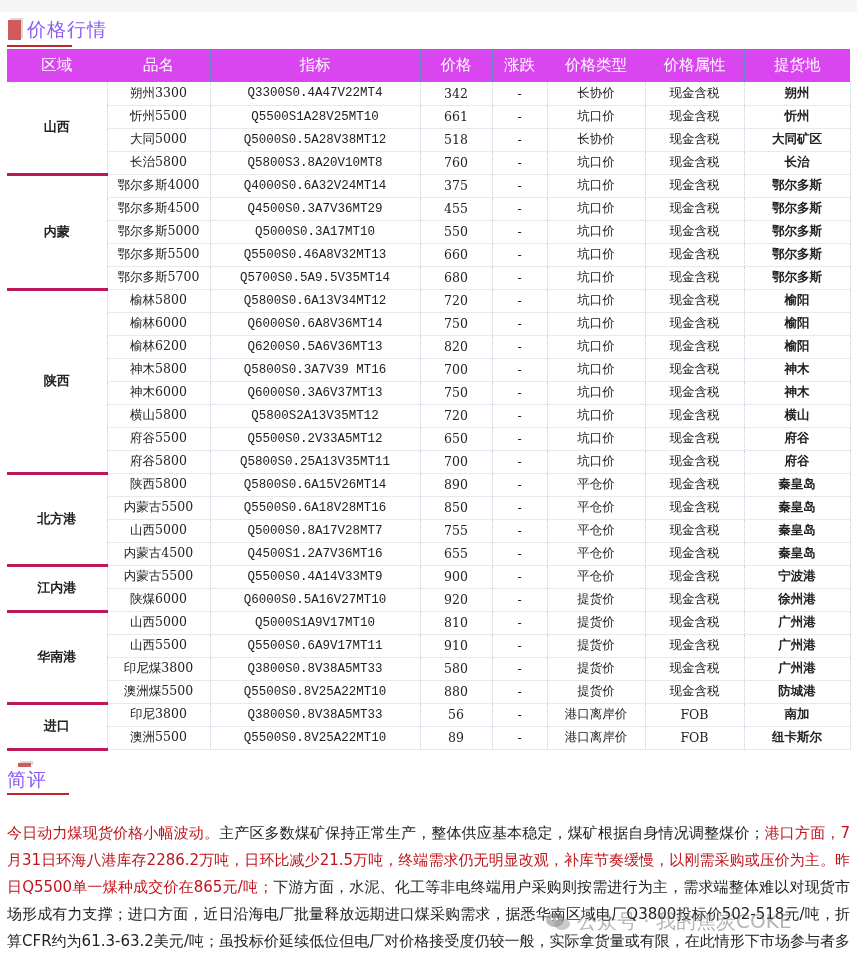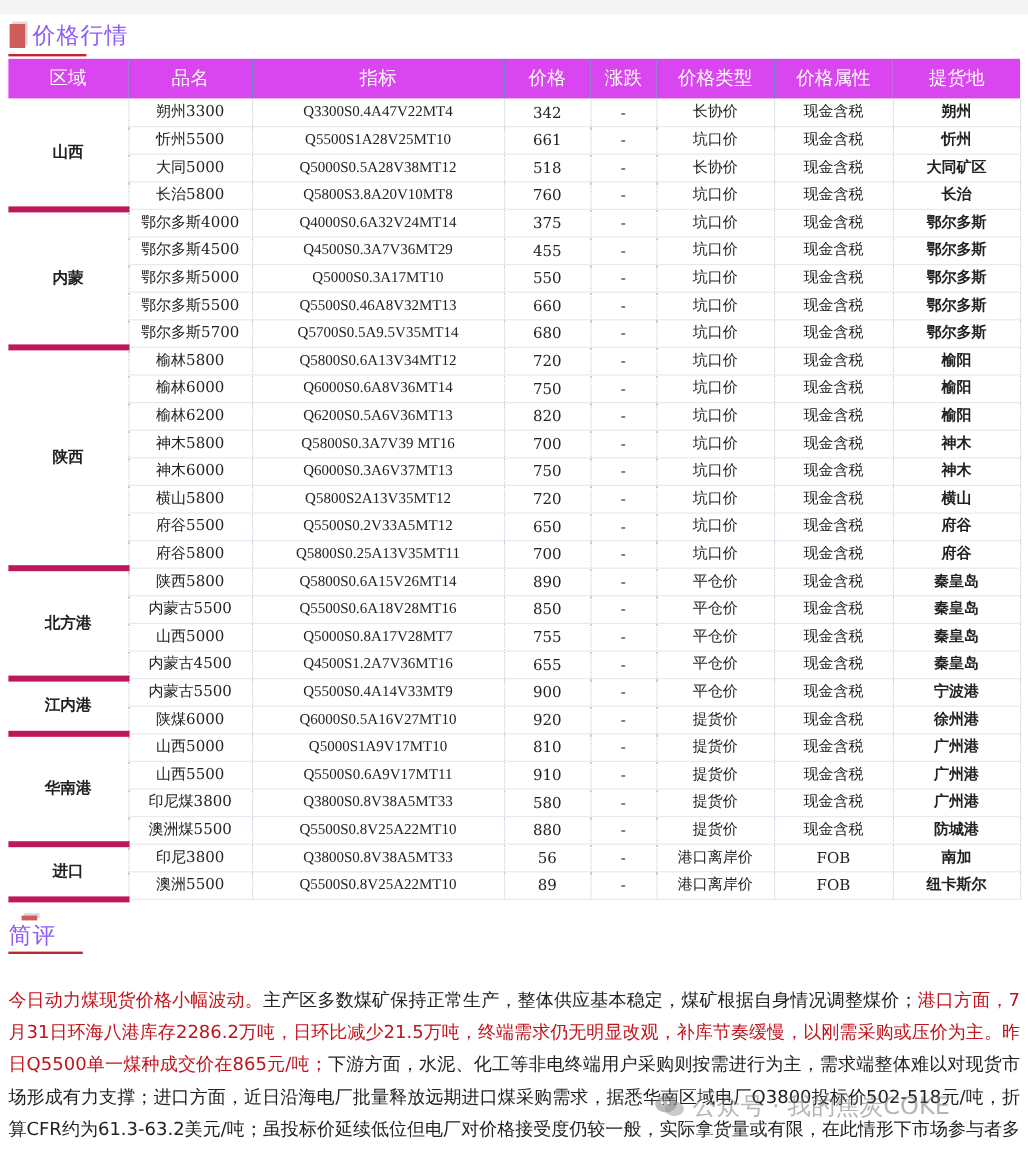--- a/index.html
+++ b/index.html
@@ -9,22 +9,22 @@
 
   .sec-title { position: absolute; left: 7px; height: 30px; display: flex; align-items: center; }
   .sec-title .mark { width: 13px; height: 20px; background: #cf5b5b; margin-left: 1px; margin-right: 6px; box-shadow: 2px -2px 0 #d9d9d9; }
   .sec-title .txt { font-family: "DejaVu Sans", "Liberation Sans", sans-serif; font-size: 19px; color: #8b5cf6; letter-spacing: 1px; }
   .sec-title .uline { position: absolute; left: 0; bottom: -2px; width: 65px; height: 2px; background: #c0272d; }
 
   table.price { position: absolute; left: 7px; top: 49px; border-collapse: collapse; table-layout: fixed; width: 843px; font-size: 12.5px; }
   table.price th { background: #d946ef; color: #fff; font-weight: normal; font-size: 15.5px; height: 33px; border-right: 1px solid #6a85c4; text-align: center; font-family: "DejaVu Serif", "Liberation Serif", serif; }
   table.price th:last-child { border-right: none; }
   table.price td { height: 23px; text-align: center; border-right: 1px dotted #c9cfd9; border-bottom: 1px solid #e4e9f2; color: #222; white-space: nowrap; overflow: hidden; font-family: "DejaVu Serif", "Liberation Serif", serif; }
-  table.price td.region { font-weight: bold; font-size: 13px; border-bottom: 5px solid #be185d; }
-  table.price td.idx { font-family: Liberation Serif, serif; font-size: 12.5px; text-align: center; }
+  table.price td.region { font-weight: bold; font-size: 13px; border-bottom: 3px solid #be185d; }
+  table.price td.idx { font-family: Liberation Mono, monospace; font-size: 12.5px; text-align: center; }
   table.price td:last-child { border-right: 1px dotted #c9cfd9; font-weight: bold; }
 
   .commentary { position: absolute; left: 7px; top: 820px; width: 843px; font-family: "DejaVu Sans", "Liberation Sans", sans-serif; font-size: 15px; line-height: 27px; color: #222; text-align: justify; }
   .commentary .red { color: #c0141c; }
 
   .watermark { position: absolute; left: 545px; top: 908px; display: flex; align-items: center; gap: 6px; color: rgba(120,120,120,0.55); font-family: "DejaVu Sans", "Liberation Sans", sans-serif; font-size: 20px; pointer-events: none; }
   .watermark .wm-icon { width: 26px; height: 20px; position: relative; }
 </style>
 </head>
 <body>

